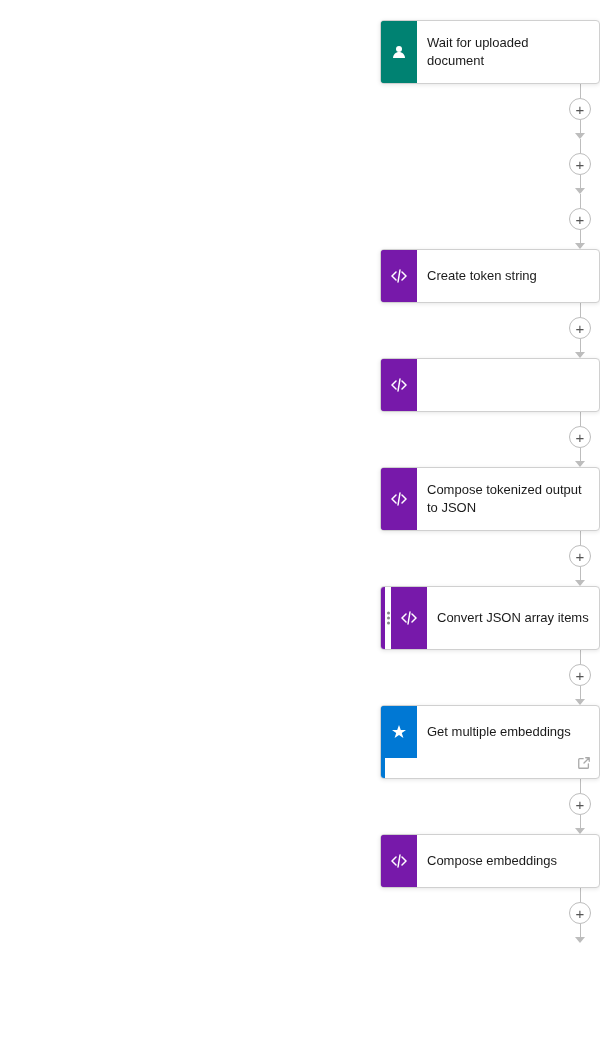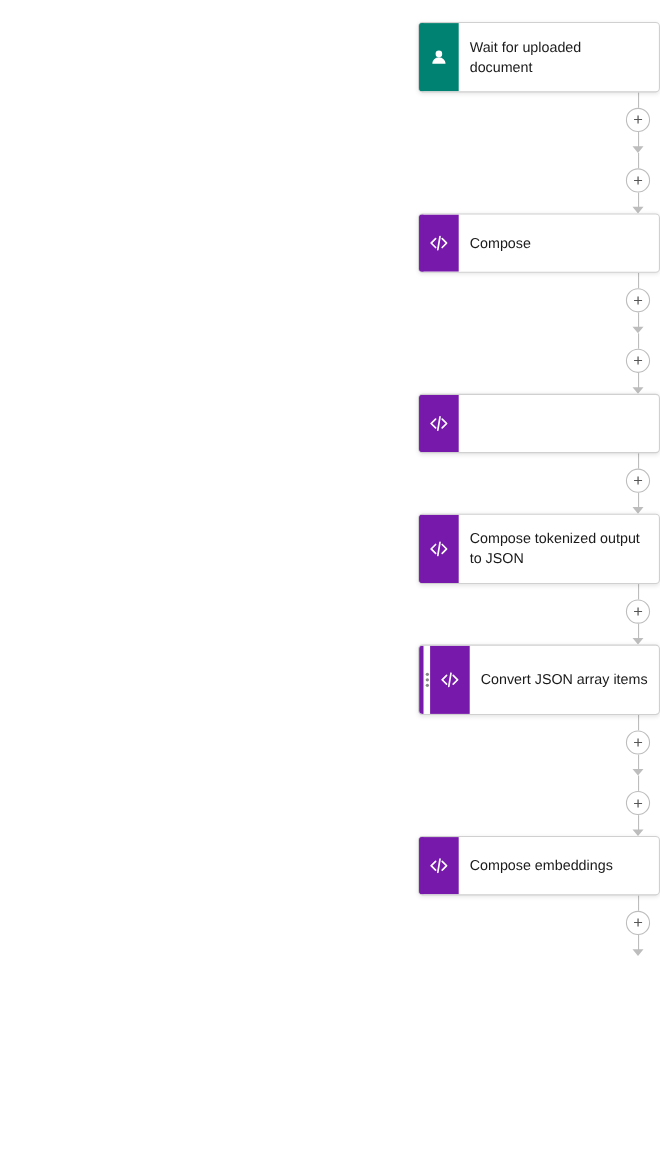--- a/index.html
+++ b/index.html
@@ -197,35 +197,35 @@
       <div class="connector-btn">+</div>
       <div class="connector-line-bottom"></div>
       <div class="arrow-down"></div>
     </div>
     <div class="connector">
       <div class="connector-line"></div>
       <div class="connector-btn">+</div>
       <div class="connector-line-bottom"></div>
       <div class="arrow-down"></div>
     </div>
+    <div class="connector">
+      <div class="connector-line"></div>
+      <div class="connector-btn">+</div>
+      <div class="connector-line-bottom"></div>
+      <div class="arrow-down"></div>
+    </div>
     <div class="step-card accent-purple">
       <div class="step-icon-bar purple-bar" style="margin-left: 0px;">
         <div class="step-icon">
           <svg width="16" height="16" viewBox="0 0 16 16" fill="white">
       <path d="M5 4L1 8l4 4M11 4l4 4-4 4M9 2l-2 12" stroke="white" stroke-width="1.5" fill="none" stroke-linecap="round"></path>
     </svg>
         </div>
       </div>
-      <div class="step-label">Compose</div>
-    </div>
-    <div class="connector">
-      <div class="connector-line"></div>
-      <div class="connector-btn">+</div>
-      <div class="connector-line-bottom"></div>
-      <div class="arrow-down"></div>
+      <div class="step-label">Create token string</div>
     </div>
     <div class="connector">
       <div class="connector-line"></div>
       <div class="connector-btn">+</div>
       <div class="connector-line-bottom"></div>
       <div class="arrow-down"></div>
     </div>
     <div class="step-card accent-purple">
       <div class="step-icon-bar purple-bar" style="margin-left: 0px;">
         <div class="step-icon">
@@ -271,20 +271,34 @@
         </div>
       </div>
       <div class="step-label">Convert JSON array items</div>
     </div>
     <div class="connector">
       <div class="connector-line"></div>
       <div class="connector-btn">+</div>
       <div class="connector-line-bottom"></div>
       <div class="arrow-down"></div>
     </div>
+    <div class="step-card accent-blue tall has-link">
+      <div class="step-icon-bar blue-bar" style="margin-left: 0px;">
+        <div class="step-icon">
+          <svg width="16" height="16" viewBox="0 0 16 16" fill="white">
+      <path d="M8 1l1.8 5H15l-4.2 3 1.6 5L8 11l-4.4 3 1.6-5L1 6h5.2z"></path>
+    </svg>
+        </div>
+      </div>
+      <div class="step-label">Get multiple embeddings</div>
+      <div class="link-icon-row"><svg width="14" height="14" viewBox="0 0 16 16" fill="none">
+    <path d="M7 3H3a1 1 0 00-1 1v9a1 1 0 001 1h9a1 1 0 001-1V9" stroke="#aaa" stroke-width="1.5" stroke-linecap="round"></path>
+    <path d="M10 2h4v4M14 2L8 8" stroke="#aaa" stroke-width="1.5" stroke-linecap="round" stroke-linejoin="round"></path>
+  </svg></div>
+    </div>
     <div class="connector">
       <div class="connector-line"></div>
       <div class="connector-btn">+</div>
       <div class="connector-line-bottom"></div>
       <div class="arrow-down"></div>
     </div>
     <div class="step-card accent-purple">
       <div class="step-icon-bar purple-bar" style="margin-left: 0px;">
         <div class="step-icon">
           <svg width="16" height="16" viewBox="0 0 16 16" fill="white">

